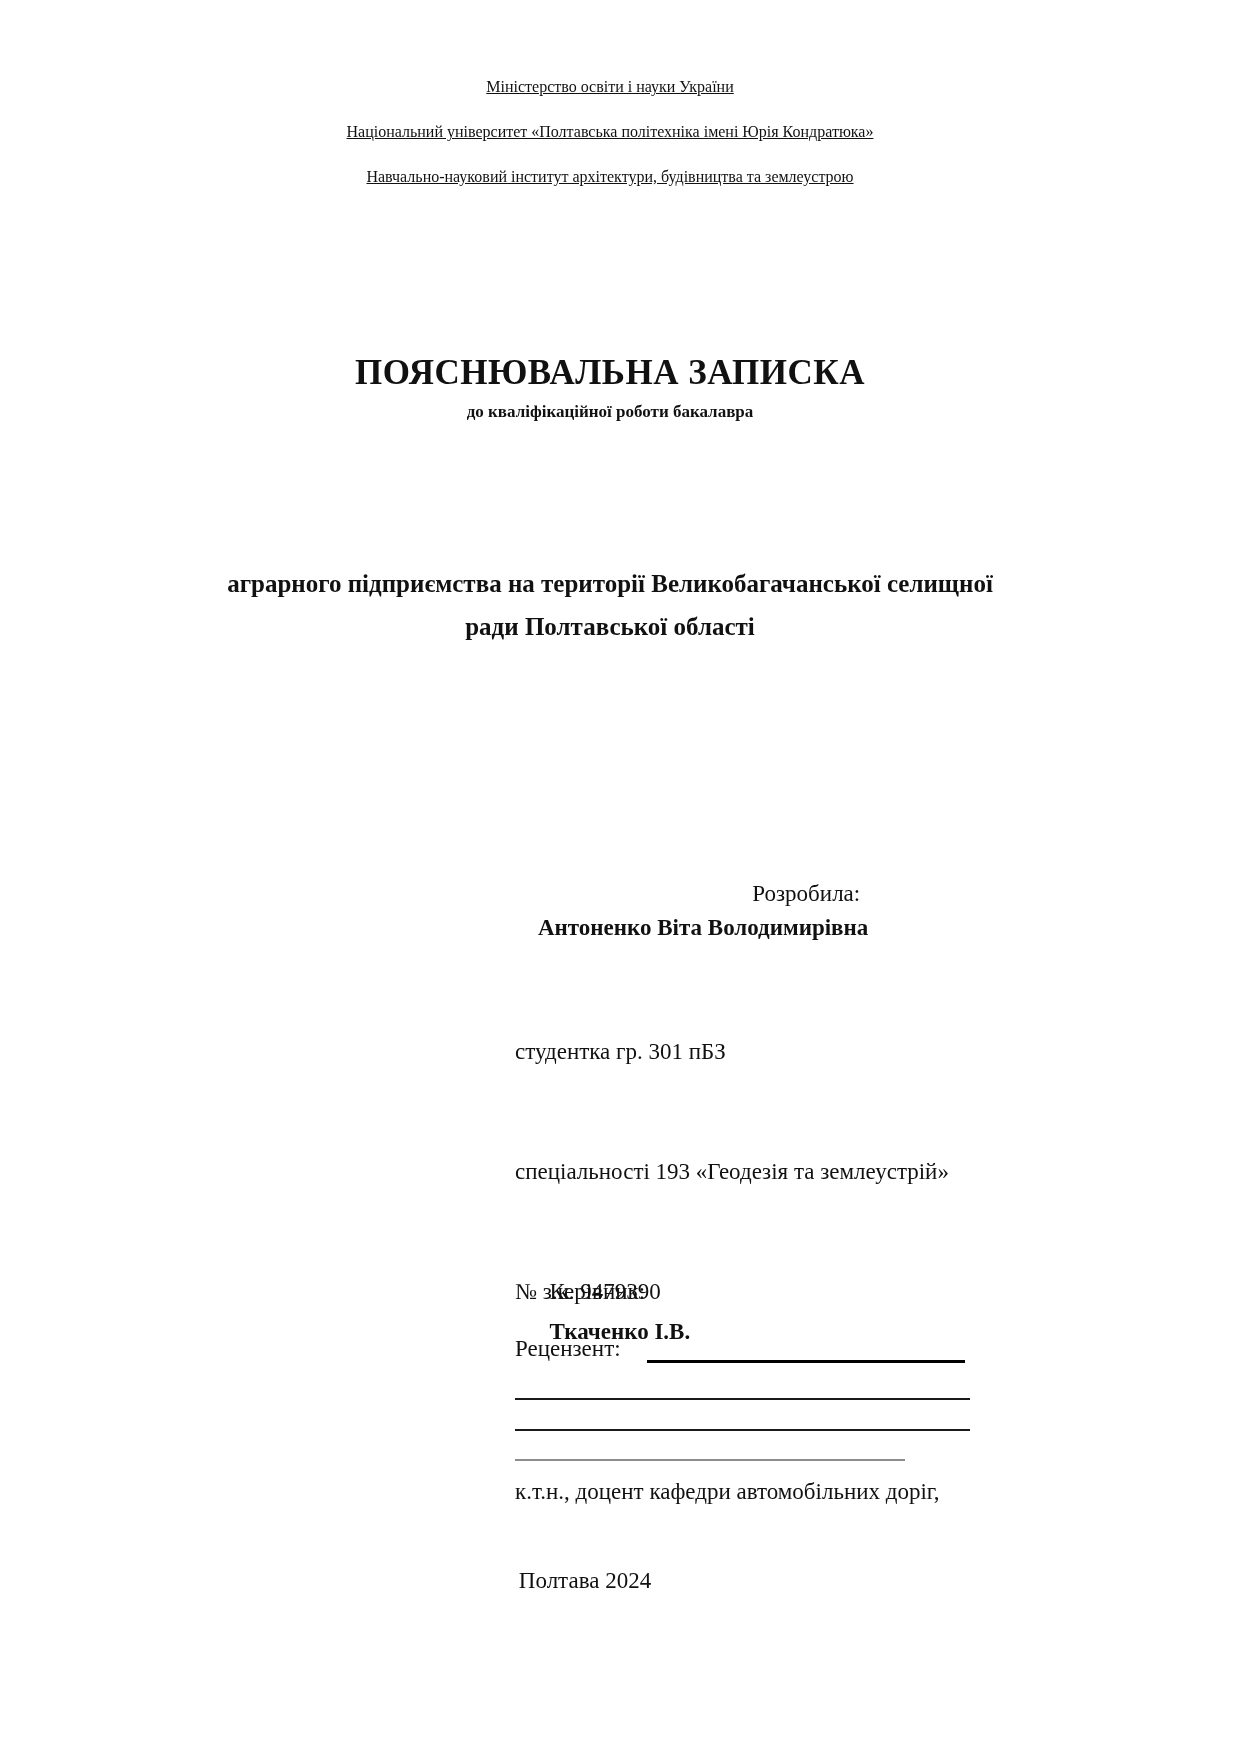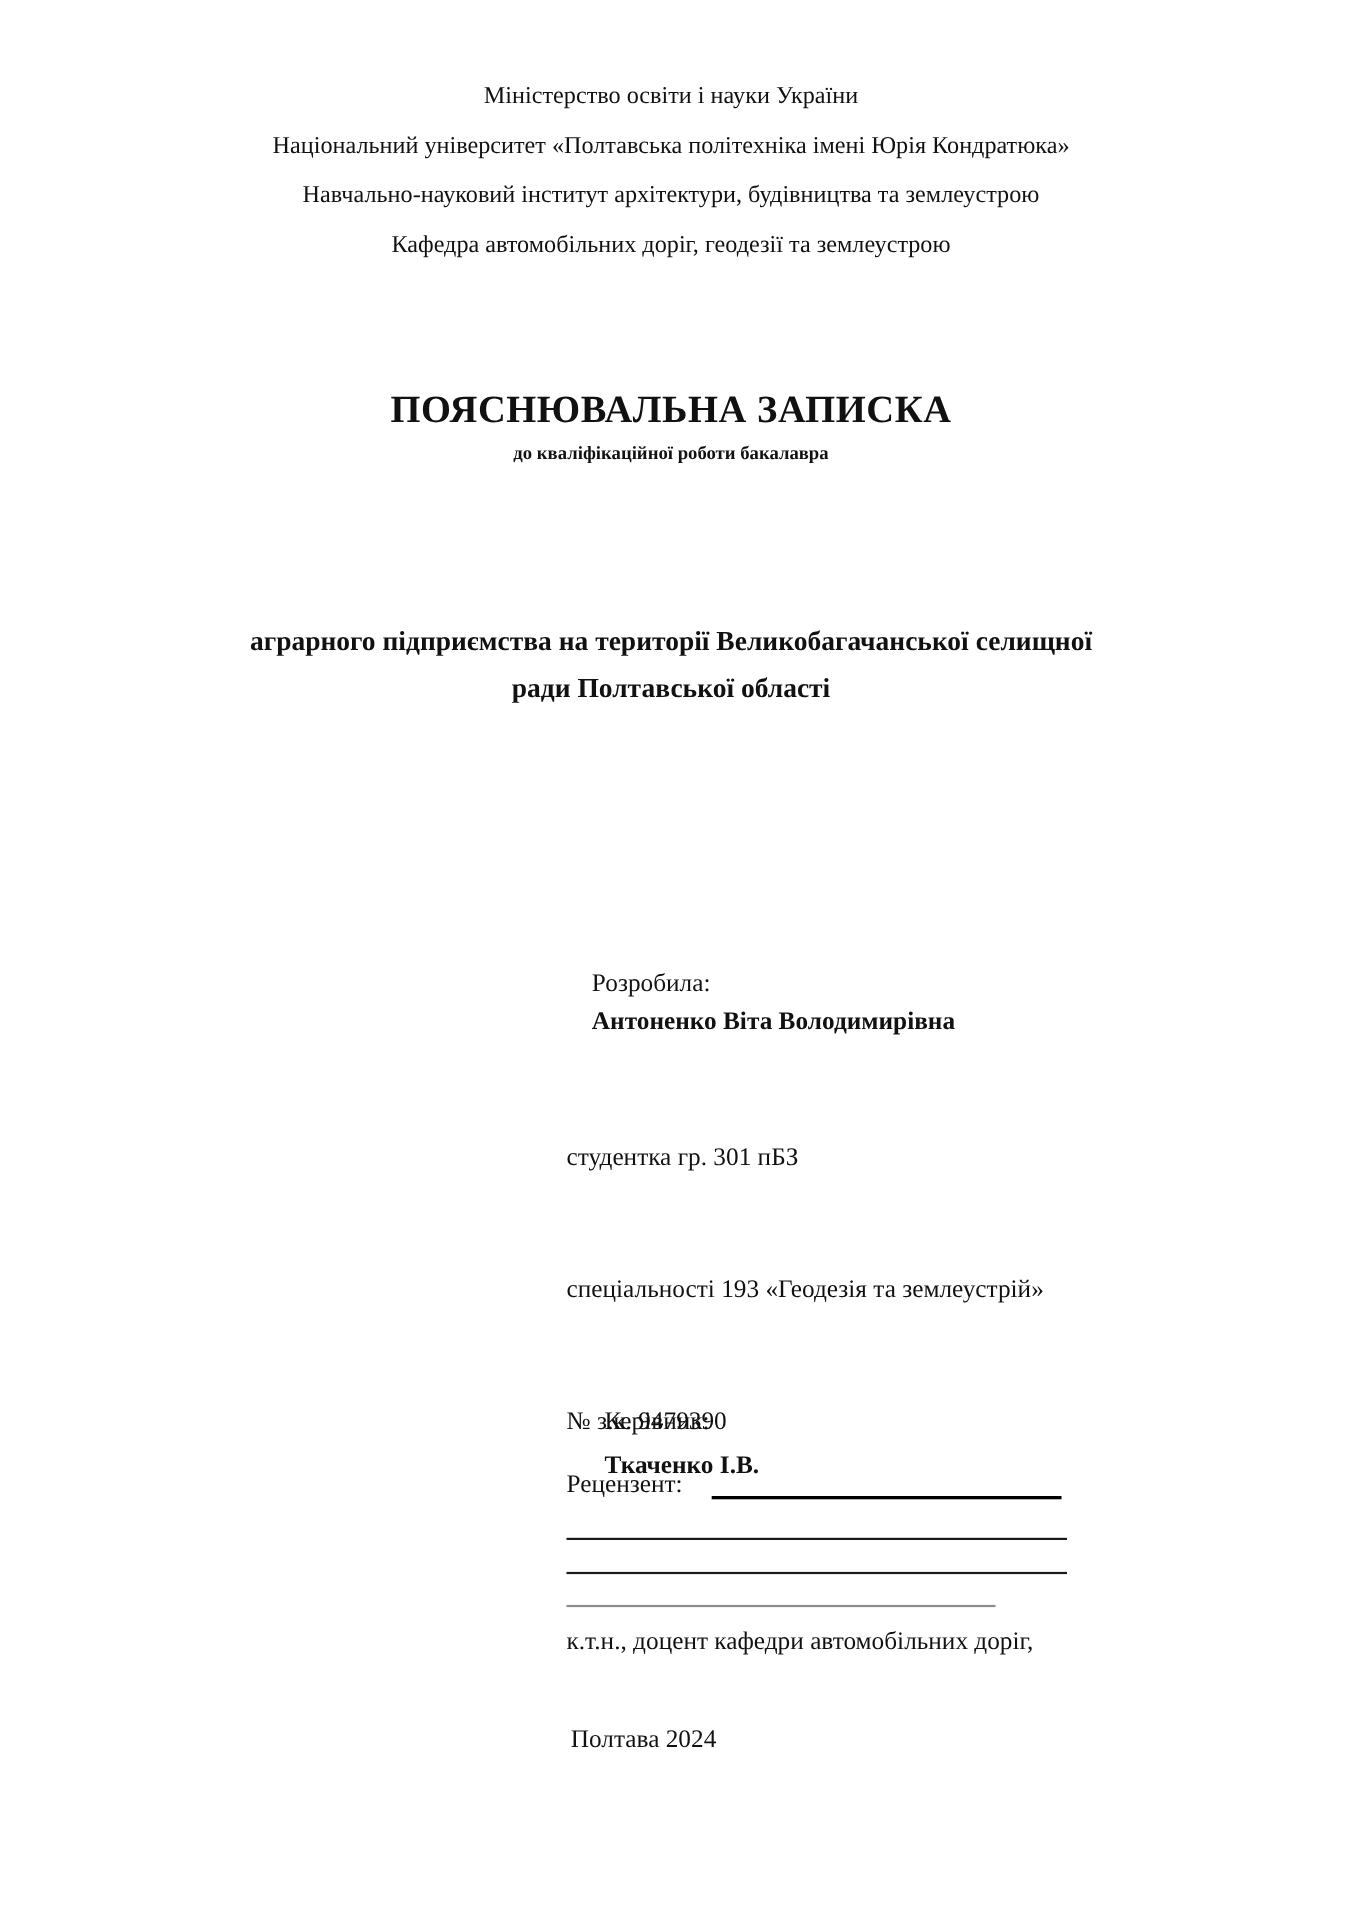--- a/index.html
+++ b/index.html
@@ -20,22 +20,23 @@
     position: absolute;
     left: 40px;
     width: 1140px;
     text-align: center;
   }
   .txt {
     white-space: pre-wrap;
   }
   .header-block {
     top: 64px;
-    font-size: 22px;
+    font-size: 16px;
     line-height: 45px;
+    text-decoration: underline;
   }
   .doc-type-block {
     top: 352px;
   }
   .doc-type-title {
     font-size: 35px;
     font-weight: bold;
     line-height: 42px;
     letter-spacing: 0.5px;
   }
@@ -55,21 +56,21 @@
     font-weight: bold;
     line-height: 43px;
   }
   .right-col-row {
     position: absolute;
     left: 515px;
     font-size: 23px;
     line-height: 34px;
     white-space: pre-wrap;
   }
-  .author-row { top: 843px; }
+  .author-row { top: 843px; text-align: right; }
   .author-details { top: 952px; line-height: 40px; }
   .supervisor-block { top: 1152px; line-height: 40px; }
   .reviewer-row {
     top: 1332px;
     display: flex;
     height: 32px;
     gap: 12px;
   }
   .bold { font-weight: bold; }
   .label-gap { margin-right: 0.35em; }
@@ -99,21 +100,20 @@
 </style>
 </head>
 <body>
 
 <div class="page">
 
   <div class="centered-area header-block">
     <div class="txt">Міністерство освіти і науки України</div>
     <div class="txt">Національний університет «Полтавська політехніка імені Юрія Кондратюка»</div>
     <div class="txt">Навчально-науковий інститут архітектури, будівництва та землеустрою</div>
-    <div class="txt">Кафедра автомобільних доріг, геодезії та землеустрою</div>
   </div>
 
   <div class="centered-area doc-type-block">
     <div class="doc-type-title txt">ПОЯСНЮВАЛЬНА ЗАПИСКА</div>
     <div class="doc-type-subtitle txt">до кваліфікаційної роботи бакалавра</div>
   </div>
 
   <div class="centered-area topic-block">
     <div class="txt">аграрного підприємства на території Великобагачанської селищної</div>
     <div class="txt">ради Полтавської області</div>

